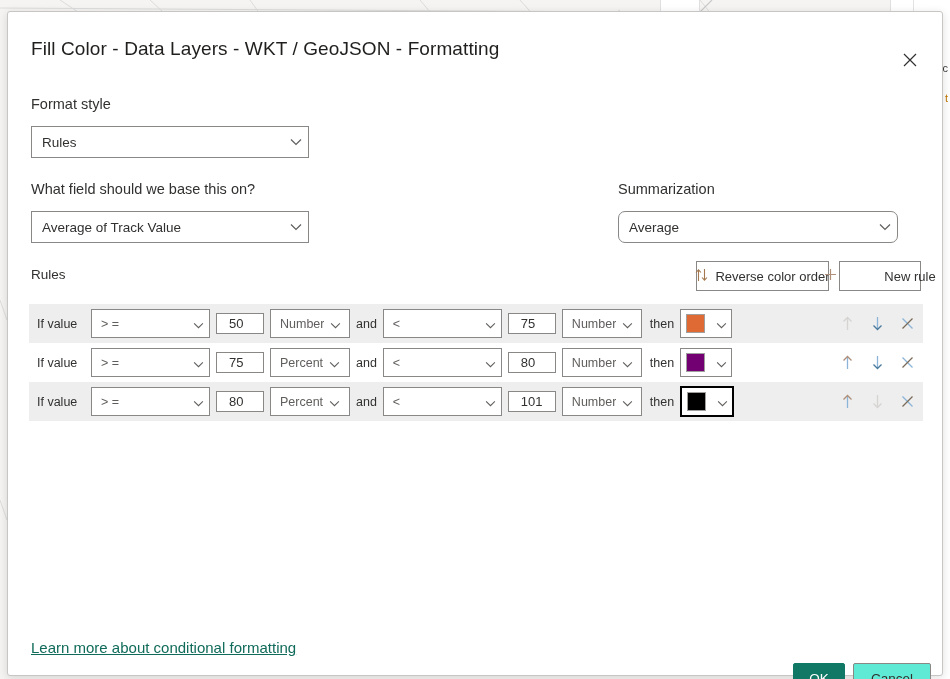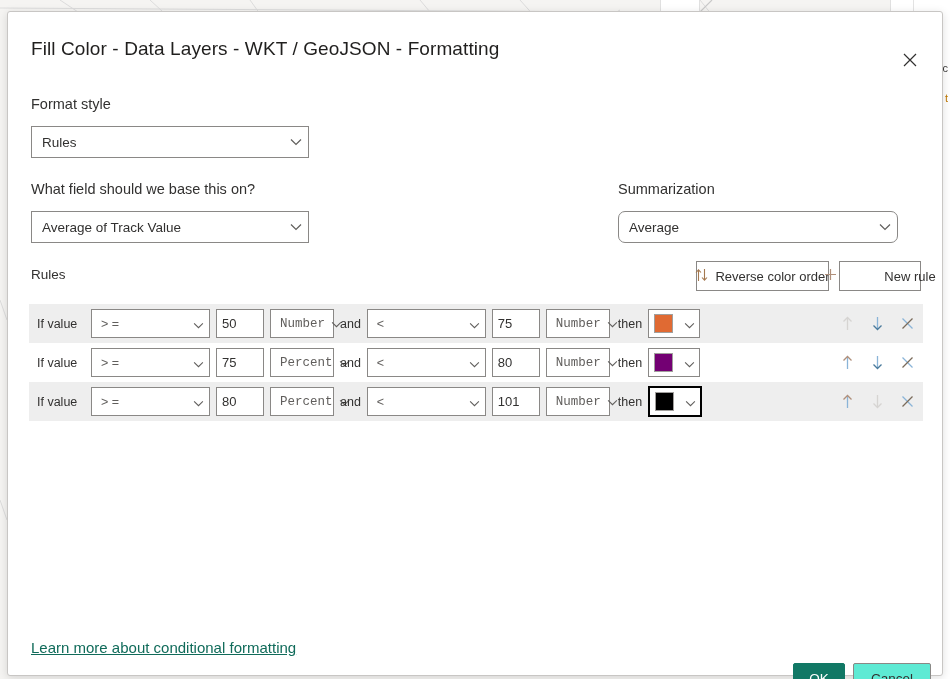--- a/index.html
+++ b/index.html
@@ -183,34 +183,34 @@
     margin-left: 6px;
   }
   .r-combo .rc-text {
     flex: 1;
     font-size: 12.5px;
     color: #605e5c;
     white-space: nowrap;
     overflow: hidden;
   }
   .op-combo   { width: 119px; }
-  .unit-combo { width: 64px; font-family: Liberation Mono, monospace; }
+  .unit-combo { width: 80px; }
   .unit-combo .rc-text { flex: none; }
   .unit-combo .chev { margin-left: 6px; }
 
   .r-input {
     box-sizing: border-box;
     width: 48px;
-    height: 29px;
+    height: 21px;
     margin-left: 6px;
     background: #ffffff;
     border: 1px solid #8a8886;
     font-size: 13px;
     color: #323130;
-    padding: 0 5px;
+    padding: 0 12px;
     font-family: "Liberation Sans", sans-serif;
   }
 
   .color-picker {
     box-sizing: border-box;
     width: 52px;
     height: 29px;
     background: #ffffff;
     border: 1px solid #8a8886;
     display: flex;

